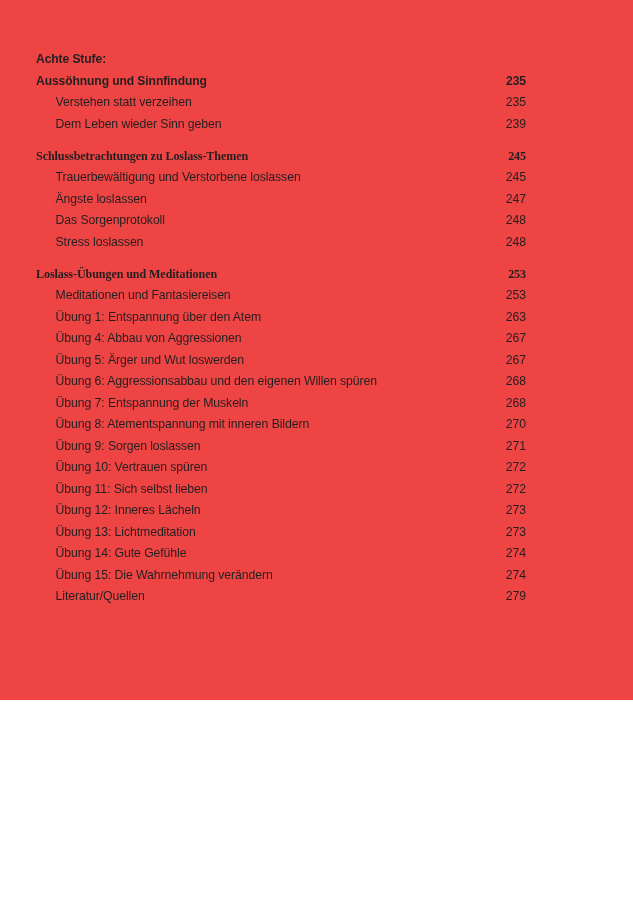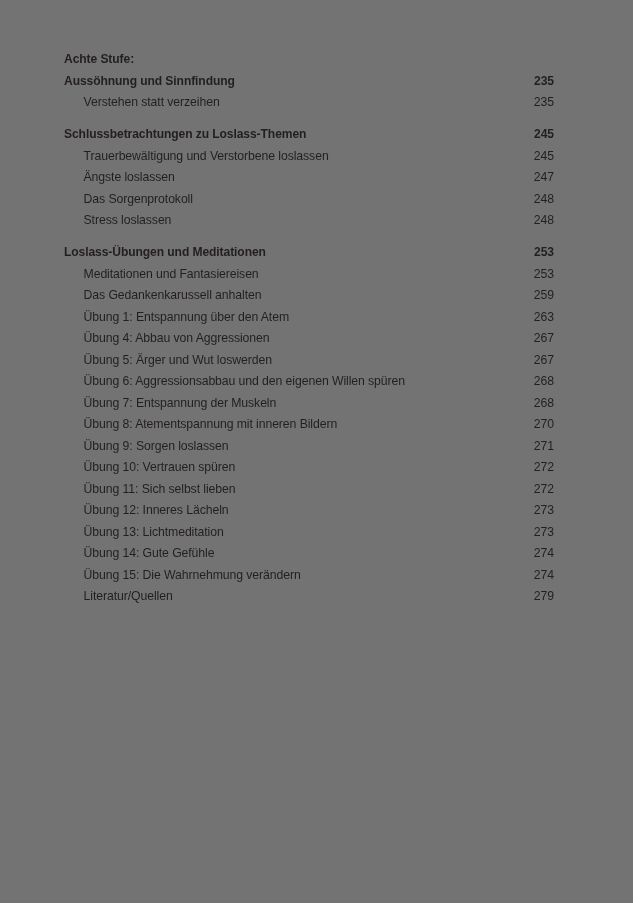--- a/index.html
+++ b/index.html
@@ -12,44 +12,45 @@
     height: 903px;
     overflow: hidden;
     font-family: "Liberation Sans", sans-serif;
     color: #231f20;
     -webkit-font-smoothing: antialiased;
   }
 
   .page {
     position: relative;
     width: 633px;
-    height: 903px;
-    background: #737373;
+    height: 700px;
+    background: #ef4444;
     box-sizing: border-box;
-    padding: 48px 85px 0 64px;
+    padding: 48px 85px 0 36px;
   }
 
   .toc {
     display: block;
     width: 490px;
   }
 
   
   .toc-row {
     display: flex;
     align-items: baseline;
     justify-content: space-between;
     height: 21.5px;
     line-height: 21.5px;
     white-space: nowrap;
   }
 
   
   .toc-row.group-start {
     margin-top: 10.5px;
+    font-family: Liberation Serif, serif;
   }
 
   .toc-label {
     font-size: 13.2px;
     letter-spacing: -0.1px;
     transform: scaleX(0.93);
     transform-origin: left center;
     overflow: hidden;
     text-overflow: clip;
   }
@@ -95,20 +96,24 @@
         <span class="toc-page"></span>
       </div>
       <div class="toc-row level-heading">
         <span class="toc-label">Aussöhnung und Sinnfindung</span>
         <span class="toc-page">235</span>
       </div>
       <div class="toc-row level-sub">
         <span class="toc-label">Verstehen statt verzeihen</span>
         <span class="toc-page">235</span>
       </div>
+      <div class="toc-row level-sub">
+        <span class="toc-label">Dem Leben wieder Sinn geben</span>
+        <span class="toc-page">239</span>
+      </div>
       <div class="toc-row level-heading group-start">
         <span class="toc-label">Schlussbetrachtungen zu Loslass-Themen</span>
         <span class="toc-page">245</span>
       </div>
       <div class="toc-row level-sub">
         <span class="toc-label">Trauerbewältigung und Verstorbene loslassen</span>
         <span class="toc-page">245</span>
       </div>
       <div class="toc-row level-sub">
         <span class="toc-label">Ängste loslassen</span>
@@ -122,24 +127,20 @@
         <span class="toc-label">Stress loslassen</span>
         <span class="toc-page">248</span>
       </div>
       <div class="toc-row level-heading group-start">
         <span class="toc-label">Loslass-Übungen und Meditationen</span>
         <span class="toc-page">253</span>
       </div>
       <div class="toc-row level-sub">
         <span class="toc-label">Meditationen und Fantasiereisen</span>
         <span class="toc-page">253</span>
-      </div>
-      <div class="toc-row level-sub">
-        <span class="toc-label">Das Gedankenkarussell anhalten</span>
-        <span class="toc-page">259</span>
       </div>
       <div class="toc-row level-sub">
         <span class="toc-label">Übung 1: Entspannung über den Atem</span>
         <span class="toc-page">263</span>
       </div>
       <div class="toc-row level-sub">
         <span class="toc-label">Übung 4: Abbau von Aggressionen</span>
         <span class="toc-page">267</span>
       </div>
       <div class="toc-row level-sub">

